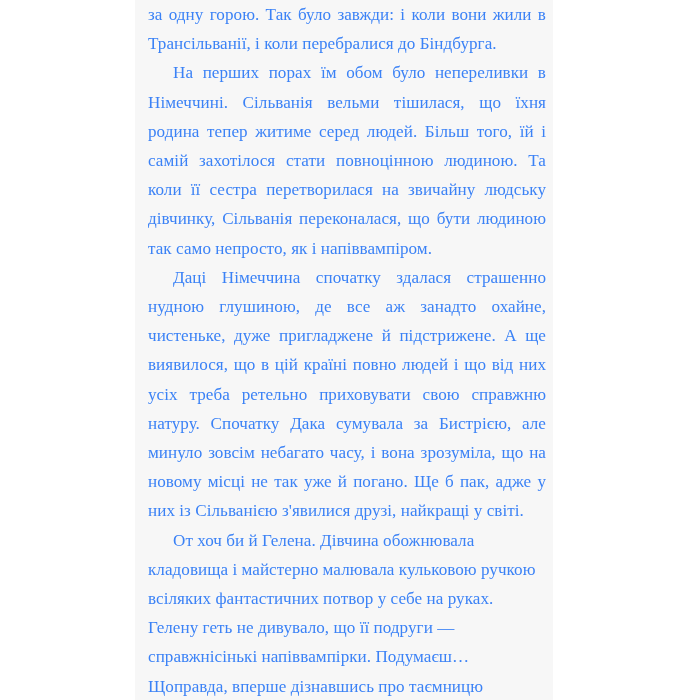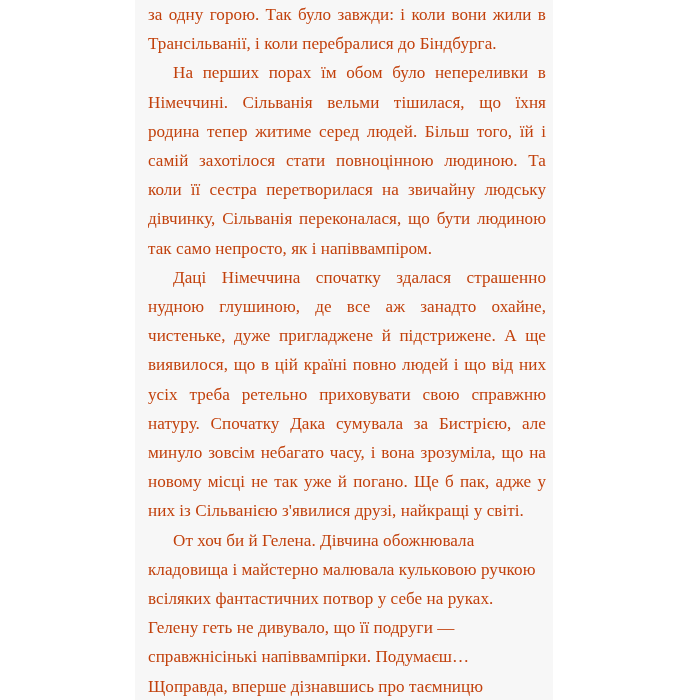--- a/index.html
+++ b/index.html
@@ -38,21 +38,21 @@
     width: 398px;
   }
 
   p.body-paragraph {
     margin: 0;
     padding: 0;
     text-align: justify;
     text-justify: inter-word;
     font-size: 17.1px;
     line-height: 29.2px;
-    color: #c2410c;
+    color: #3b82f6;
     text-indent: 25px;
     -webkit-font-smoothing: antialiased;
     letter-spacing: 0.05px;
   }
 
   p.body-paragraph.no-indent {
     text-indent: 0;
   }
 
   p.body-paragraph:last-of-type {

